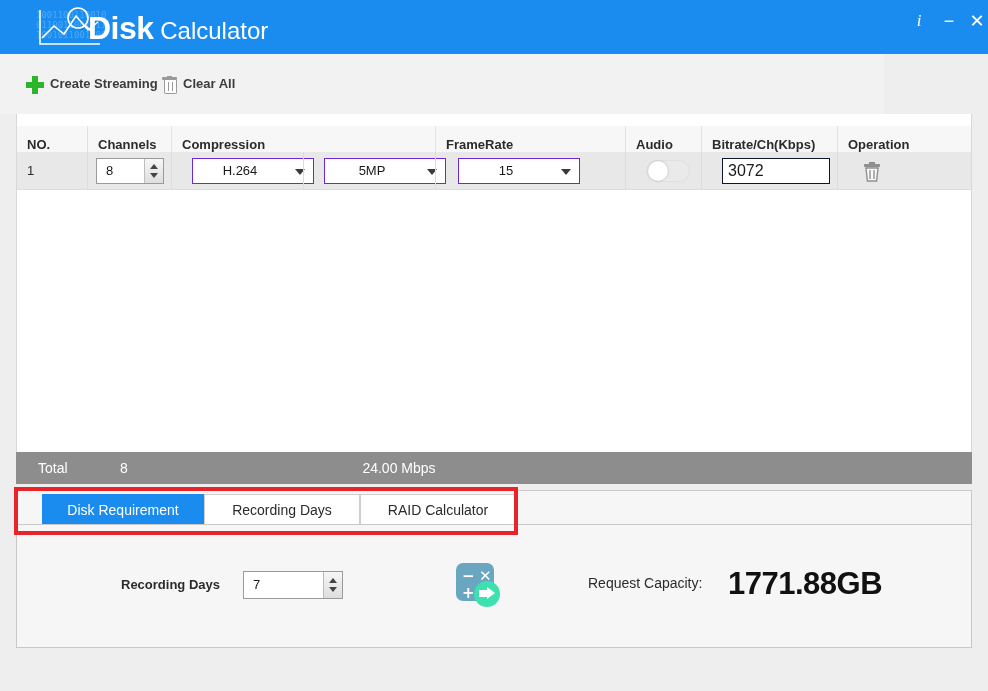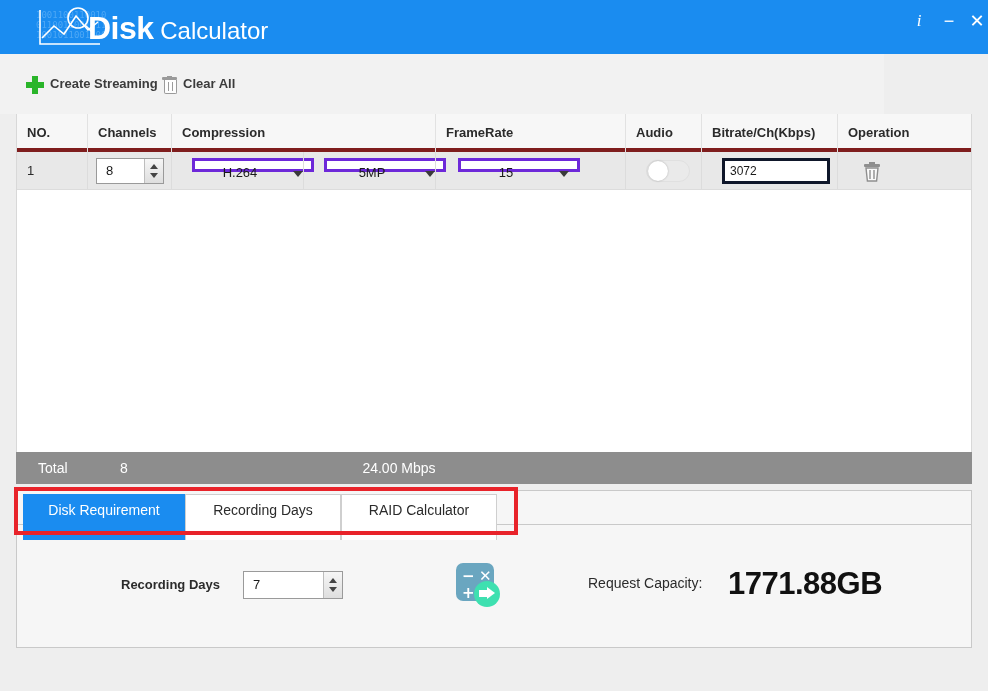--- a/index.html
+++ b/index.html
@@ -71,21 +71,21 @@
     position:absolute;left:5px;top:0px;width:5px;height:2px;background:#9a9a9a;
   }
 
   
   .table{
     position:absolute;left:16px;top:114px;width:956px;height:338px;
     background:#ffffff;border-left:1px solid #d8d8d8;border-right:1px solid #d8d8d8;
     box-sizing:border-box;
   }
   .thead{
-    position:absolute;left:0;top:0;width:100%;height:38px;
+    position:absolute;left:0;top:12px;width:100%;height:38px;
     background:#f7f7f7;border-bottom:4px solid #7f1d1d;box-sizing:border-box;
   }
   .th{
     position:absolute;top:0;height:38px;line-height:38px;
     font-size:13px;font-weight:bold;color:#2b2b2b;
     box-sizing:border-box;padding-left:10px;white-space:nowrap;
   }
   .th.sep{border-left:1px solid #e2e2e2;}
   .trow{
     position:absolute;left:0;top:38px;width:100%;height:38px;
@@ -109,36 +109,36 @@
     border-left:1px solid #bdbdbd;box-sizing:border-box;
   }
   .spin .btns .up,.spin .btns .dn{
     position:absolute;left:5px;width:0;height:0;
     border-left:4px solid transparent;border-right:4px solid transparent;
   }
   .spin .btns .up{top:5px;border-bottom:5px solid #444;}
   .spin .btns .dn{top:14px;border-top:5px solid #444;}
 
   .sel{
-    position:absolute;height:14px;background:#ffffff;
-    border:3px solid #6d28d9;box-sizing:border-box;
+    position:absolute;height:26px;background:#ffffff;
+    border:1px solid #6d28d9;box-sizing:border-box;
   }
   .sel .val{
     position:absolute;left:0;right:26px;top:0;height:24px;line-height:24px;
     text-align:center;font-size:13px;color:#1a1a1a;
   }
   .sel .arw{
     position:absolute;right:8px;top:10px;width:0;height:0;
     border-left:5px solid transparent;border-right:5px solid transparent;
     border-top:6px solid #3a3a3a;
   }
   .txtin{
     position:absolute;height:26px;background:#ffffff;
-    border:3px solid #0f172a;box-sizing:border-box;
-    font-size:12px;color:#1a1a1a;line-height:24px;padding-left:5px;
+    border:1px solid #0f172a;box-sizing:border-box;
+    font-size:16px;color:#1a1a1a;line-height:24px;padding-left:5px;
   }
   .toggle{
     position:absolute;width:44px;height:22px;border-radius:11px;
     background:#eaeaea;border:1px solid #e0e0e0;box-sizing:border-box;cursor:pointer;
   }
   .toggle .knob{
     position:absolute;left:1px;top:0px;width:20px;height:20px;border-radius:50%;
     background:#ffffff;box-shadow:0 0 2px rgba(0,0,0,.28);
   }
   .del-btn{position:absolute;cursor:pointer;}
@@ -155,23 +155,23 @@
   
   .panel{
     position:absolute;left:16px;top:490px;width:956px;height:158px;
     background:#f6f6f6;border:1px solid #c9c9c9;box-sizing:border-box;
   }
   .tabbar{
     position:absolute;left:0;top:0;width:100%;height:34px;
     border-bottom:1px solid #c9c9c9;box-sizing:border-box;
   }
   .tab{
-    position:absolute;top:3px;height:46px;line-height:30px;
+    position:absolute;top:3px;height:30px;line-height:30px;
     text-align:center;font-size:14px;cursor:pointer;box-sizing:border-box;
-    background:#ffffff;border:1px solid #cfcfcf;border-bottom:none;color:#2b2b2b;
+    background:#ffffff;border:1px solid #cfcfcf;border-bottom:none;color:#2b2b2b;margin-left:19px;
   }
   .tab.active{background:#1a8cf0;border-color:#1a8cf0;color:#ffffff;}
 
   .field-label{
     position:absolute;font-size:13px;font-weight:bold;color:#2b2b2b;
   }
   .calcicon{
     position:absolute;left:456px;top:563px;width:44px;height:44px;cursor:pointer;
   }
   .calcicon .sq{

